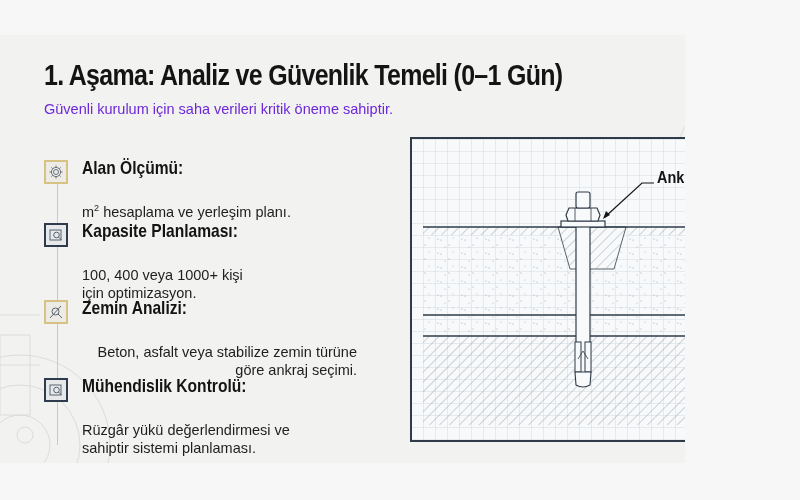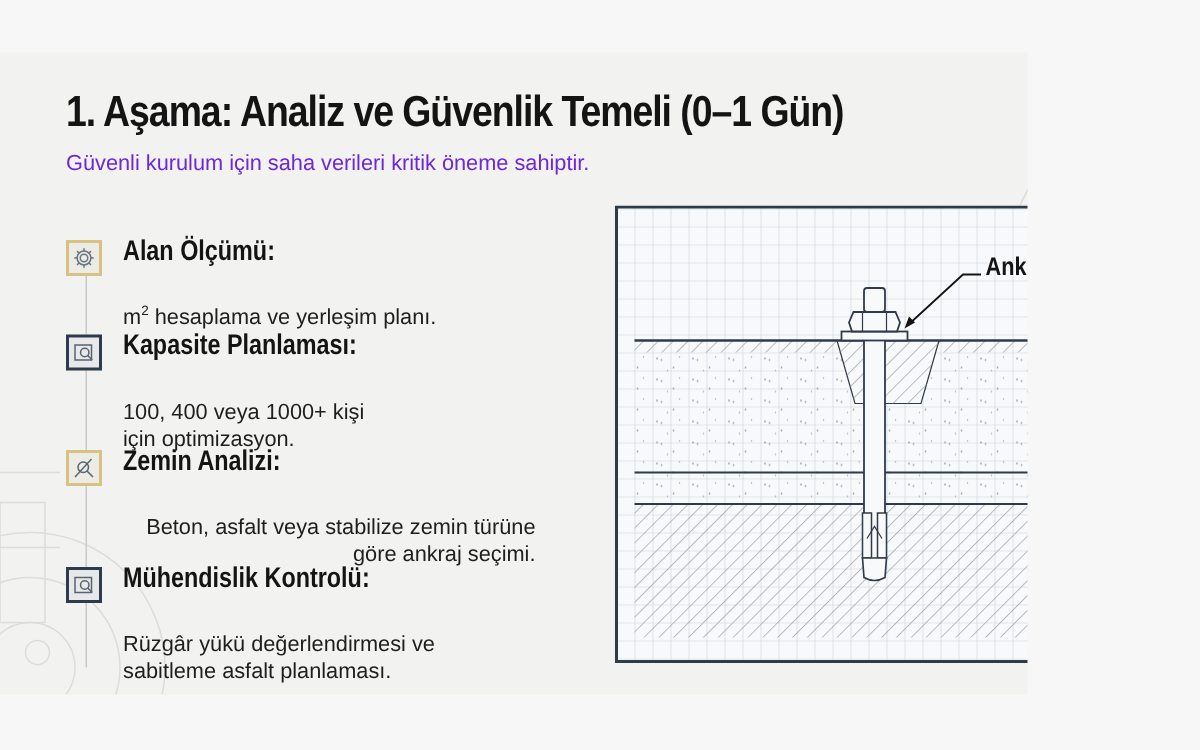--- a/index.html
+++ b/index.html
@@ -92,21 +92,21 @@
     <div class="icon-box navy">
       <svg width="16" height="16" viewBox="0 0 16 16">
           <g fill="none" stroke="#5a6470" stroke-width="1">
             <rect x="2" y="3" width="11" height="10"></rect>
             <circle cx="8.5" cy="8" r="2.8"></circle>
             <path d="M10.5 10l3 3"></path>
           </g>
         </svg>
     </div>
     <div class="item-title">Mühendislik Kontrolü:</div>
-    <div class="item-desc" style="width:250px;">Rüzgâr yükü değerlendirmesi ve sabitleme asfalt planlaması.</div>
+    <div class="item-desc" style="width:250px;">Rüzgâr yükü değerlendirmesi ve sahiptir sistemi planlaması.</div>
   </div>
 
   <svg class="drawing" width="347" height="305" viewBox="0 0 347 305">
     <defs>
       <pattern id="grid" width="12" height="12" patternUnits="userSpaceOnUse" x="1" y="2">
         <path d="M12 0H0V12" fill="none" stroke="#c9d4de" stroke-width="0.8"></path>
       </pattern>
       <pattern id="hatch" width="7" height="7" patternUnits="userSpaceOnUse" patternTransform="rotate(45)">
         <line x1="0" y1="0" x2="0" y2="7" stroke="#8a949e" stroke-width="0.8"></line>
       </pattern>

